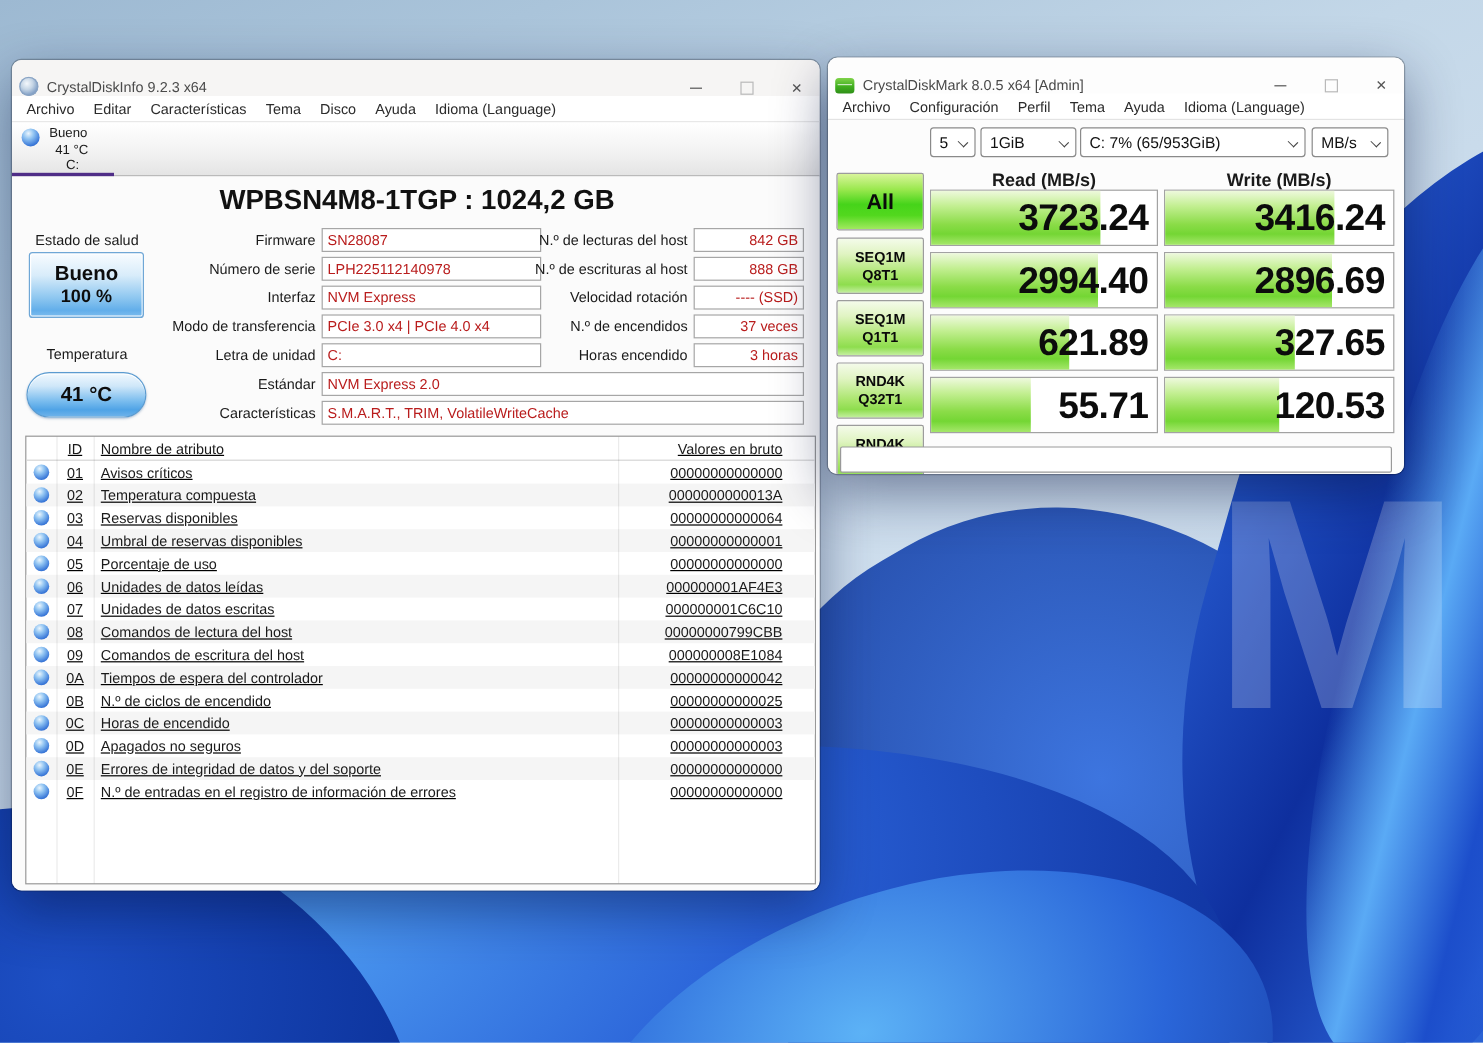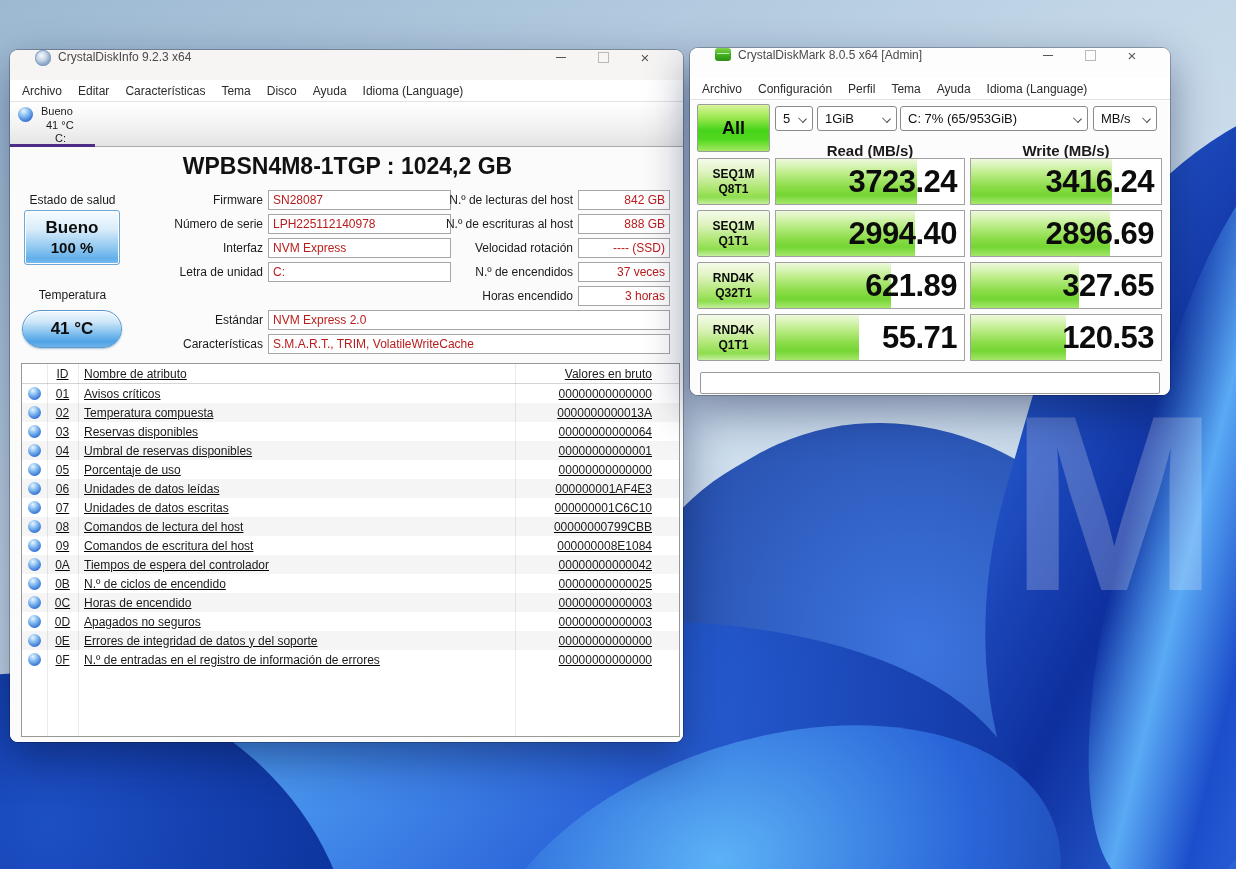--- a/index.html
+++ b/index.html
@@ -22,21 +22,21 @@
   .petal5 { left:470px; top:740px; width:600px; height:360px; transform:rotate(-18deg); border-radius:50%;
     background: radial-gradient(ellipse at 45% 30%, #5cb2f6 0%, #2a66d9 55%, #16399f 100%); }
   .petal6 { left:620px; top:420px; width:560px; height:620px; transform:rotate(-30deg); border-radius:48%;
     background: radial-gradient(ellipse at 60% 40%, #2e6ade 0%, #113a9e 65%, rgba(10,40,140,0) 100%); opacity:.9; }
   #watermark { position:absolute; left:1010px; top:360px; font-size:250px; font-weight:bold;
     color:rgba(255,255,255,0.22); letter-spacing:-10px; }
 
   
   .win { position:absolute; border-radius:8px; overflow:hidden;
     box-shadow: 0 16px 45px rgba(5,15,60,.45), 0 0 0 1px rgba(0,0,0,.25); background:#fbfbfb; }
-  .titlebar { height:30px; display:flex; align-items:flex-start; padding:0 25px; }
+  .titlebar { height:30px; display:flex; align-items:flex-end; padding:0 6px; }
   .title-text { font-size:12px; color:#4a4a4a; margin-left:7px; }
   .winbtns { margin-left:auto; display:flex; align-items:center; gap:28px; padding-right:6px; }
   .wb { width:14px; height:14px; display:flex; align-items:center; justify-content:center;
     color:#555; font-size:15px; cursor:default; }
   .wb-min::before { content:""; width:10px; height:1px; background:#555; display:block; }
   .wb-max::before { content:""; width:9px; height:9px; border:1px solid #b9b9b9; display:block; }
   .menubar { height:22px; display:flex; align-items:center; padding:0 4px; background:#ffffff;
     border-bottom:1px solid #e3e3e3; }
   .menu-item { font-size:12px; color:#2b2b2b; padding:0 8px; }
 
@@ -100,21 +100,21 @@
   .smart-row .cell-id { font-size:12px; color:#1a1a1a; text-align:center; }
   .smart-row .cell-name { font-size:12px; color:#1a1a1a; padding-left:6px; white-space:nowrap; overflow:hidden; }
   .smart-row .cell-raw { font-size:12px; color:#1a1a1a; text-align:right; padding-right:27px; }
   .vline { position:absolute; top:0; bottom:0; width:1px; background:rgba(0,0,0,.08); }
 
   
   #cdm { left:690px; top:48px; width:480px; height:347px; background:#fdfdfd; }
   #cdm .titlebar { background:#fdfdfd; }
   #cdm-body { position:relative; height:295px; background:#fcfcfc; }
   .green-btn { border:1px solid #9c9c9c; border-radius:2px;
-    display:flex; flex-direction:column; align-items:center; justify-content:center; }
+    display:flex; flex-direction:column; align-items:center; justify-content:center;margin-top:40px; }
   #all-btn { position:absolute; left:7px; top:4px; width:73px; height:48px;
     background: linear-gradient(180deg,#d9f59b 0%,#9ae84e 28%,#46d41a 55%,#52d81e 75%,#a2e960 100%);
     font-size:18px; font-weight:bold; color:#0a0a0a; }
   #cdm-selects { position:absolute; left:0; top:6px; width:480px; height:25px; }
   .cdm-select { position:absolute; height:25px; background:#fff; border:1px solid #8a8a8a; border-radius:3px;
     display:flex; align-items:center; font-size:13px; color:#111; padding:0 18px 0 7px; }
   .cdm-select:nth-of-type(1) { left:85px;  width:38px; }
   .cdm-select:nth-of-type(2) { left:127px; width:80px; }
   .cdm-select:nth-of-type(3) { left:210px; width:188px; }
   .cdm-select:nth-of-type(4) { left:403px; width:64px; }
@@ -205,20 +205,24 @@
   </div>
           <div class="frow">
     <span class="flabel">Número de serie</span>
     <span class="fbox">LPH225112140978</span>
   </div>
           <div class="frow">
     <span class="flabel">Interfaz</span>
     <span class="fbox">NVM Express</span>
   </div>
           <div class="frow">
+    <span class="flabel">Modo de transferencia</span>
+    <span class="fbox">PCIe 3.0 x4 | PCIe 4.0 x4</span>
+  </div>
+          <div class="frow">
     <span class="flabel">Letra de unidad</span>
     <span class="fbox">C:</span>
   </div>
         </div>
       <div class="fieldcol" id="cdi-fields-right">
           <div class="frow">
     <span class="flabel">N.º de lecturas del host</span>
     <span class="fbox">842 GB</span>
   </div>
           <div class="frow">

